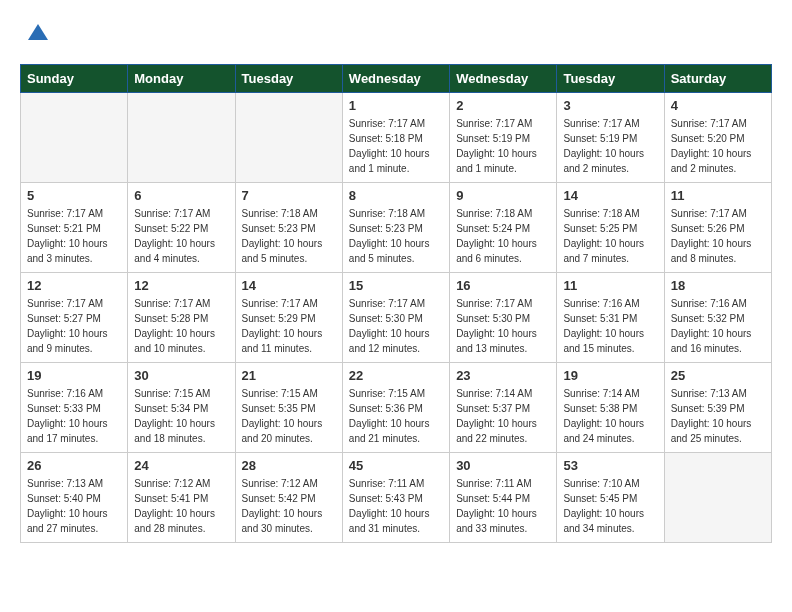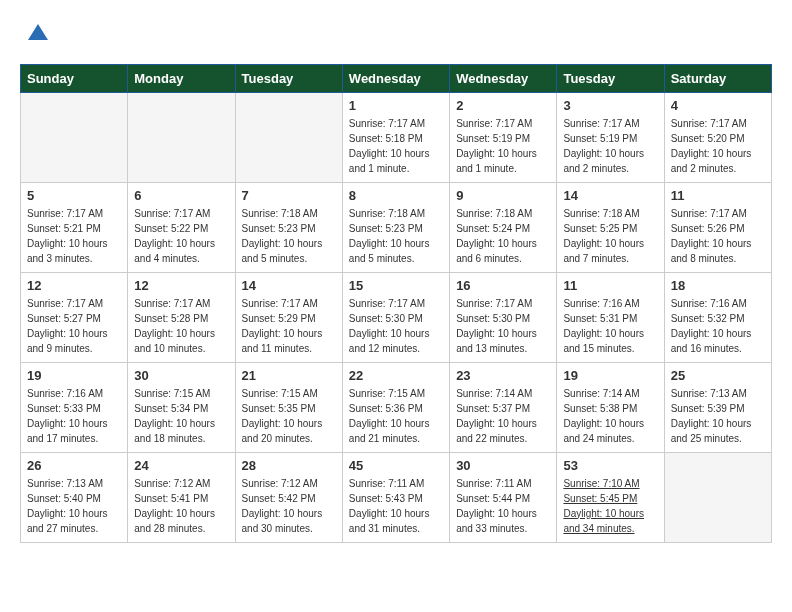--- a/index.html
+++ b/index.html
@@ -335,21 +335,21 @@
         </td>
         <td>
           <div class="day-number">30</div>
           <div class="day-info" style="white-space: pre-line;">Sunrise: 7:11 AM
 Sunset: 5:44 PM
 Daylight: 10 hours
 and 33 minutes.</div>
         </td>
         <td>
           <div class="day-number">53</div>
-          <div class="day-info" style="white-space: pre-line; text-decoration: underline;">Sunrise: 7:10 AM
+          <div class="day-info" style="white-space: pre-line;">Sunrise: 7:10 AM
 Sunset: 5:45 PM
 Daylight: 10 hours
 and 34 minutes.</div>
         </td>
         <td class="empty"></td>
       </tr>
     </tbody>
 </table>
 
 </body></html>

